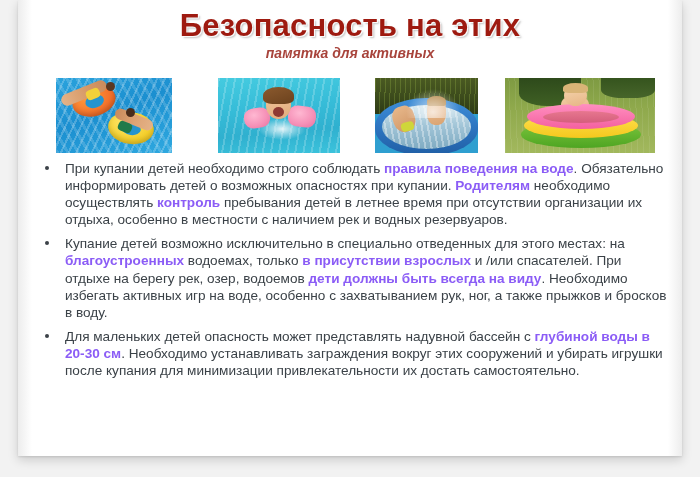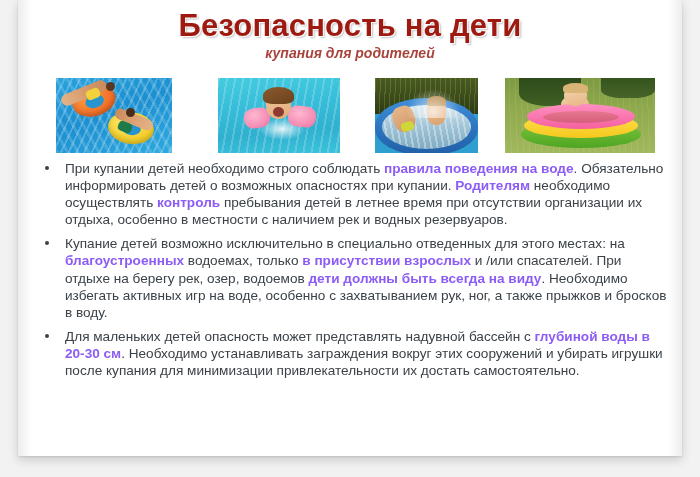--- a/index.html
+++ b/index.html
@@ -321,22 +321,22 @@
     color: #8b5cf6;
     font-weight: bold;
   }
 </style>
 </head>
 <body>
 
 <div id="poster-card">
 
   <div id="header">
-    <div id="poster-title">Безопасность на дети</div>
-    <div id="poster-subtitle">купания для родителей</div>
+    <div id="poster-title">Безопасность на этих</div>
+    <div id="poster-subtitle">памятка для активных</div>
   </div>
 
   <div id="photo-strip">
 
     <div class="photo" id="photo-1">
       <div class="ph-layer water"></div>
       <div class="ph-layer tube-o"></div>
       <div class="ph-layer body-1"></div>
       <div class="ph-layer suit-1"></div>
       <div class="ph-layer head-1"></div>

